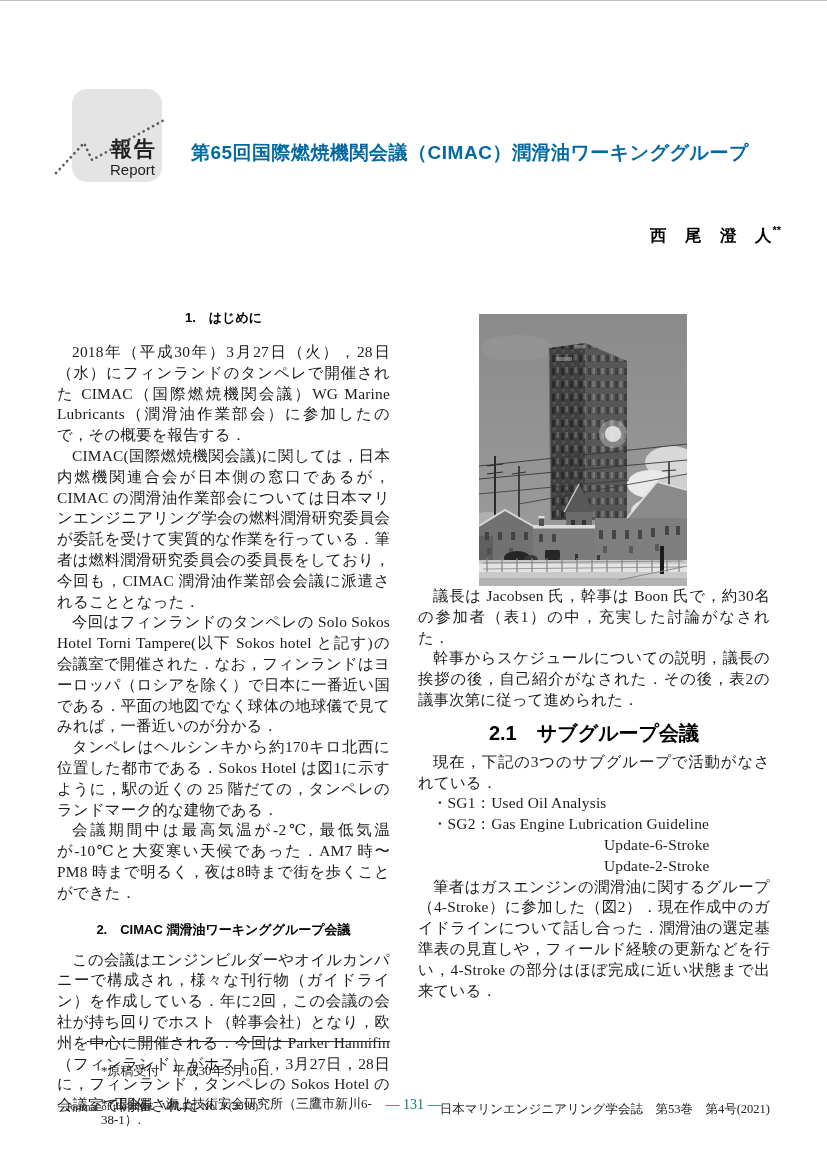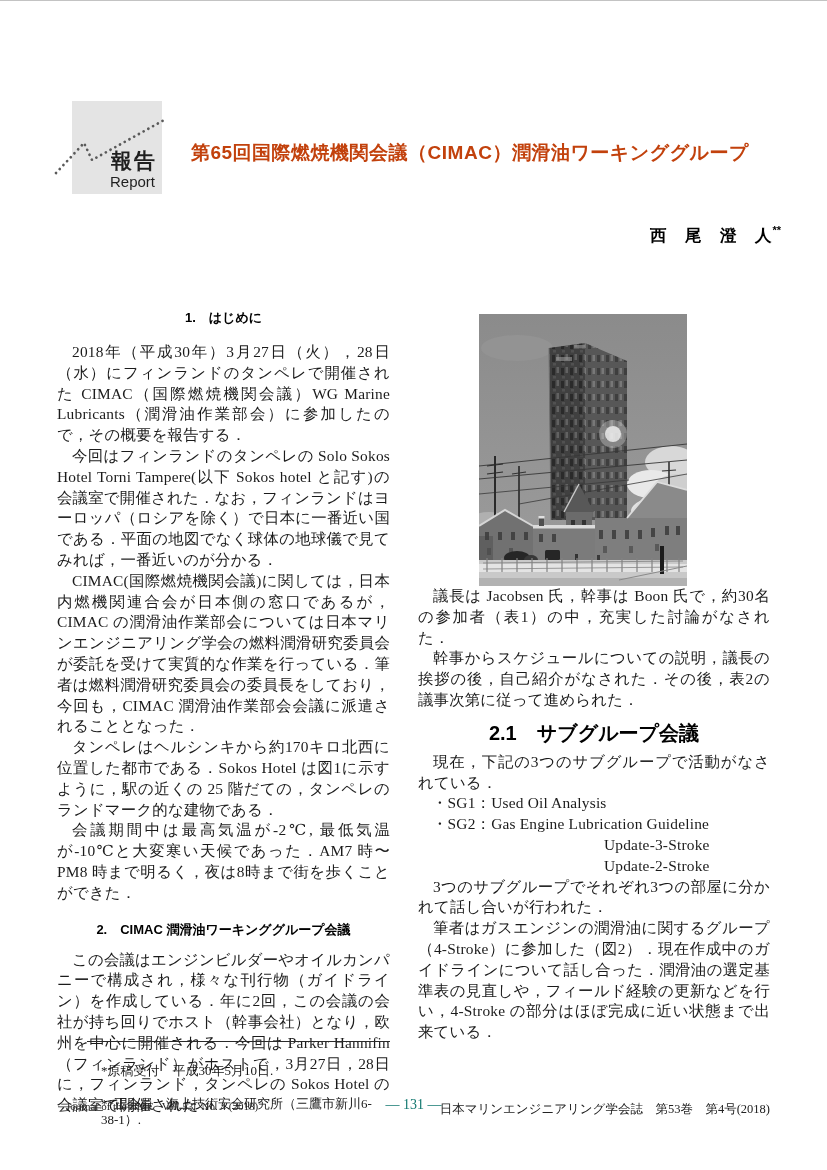--- a/index.html
+++ b/index.html
@@ -6,29 +6,29 @@
   .page {
     position:relative; width:827px; height:1170px; margin:0 auto;
     background:#ffffff; overflow:hidden;
     font-family:"Liberation Serif","DejaVu Serif",serif;
     color:#1b1b1b;
     border-top:1px solid #c3c3c3;
   }
   .sans { font-family:"Liberation Sans","DejaVu Sans",sans-serif; }
 
   
-  .badge-box { position:absolute; left:72px; top:100px; width:90px; height:93px; background:#e4e4e4; }
+  .badge-box { position:absolute; left:72px; top:88px; width:90px; height:93px; background:#e4e4e4;border-radius:15px; }
   .badge-labels { position:absolute; right:7px; bottom:4px; text-align:right; color:#1f1f1f; }
   .badge-jp { font-size:21px; font-weight:600; letter-spacing:2px; margin-right:-2px; line-height:24px; }
   .badge-en { font-size:15px; line-height:17px; }
   .badge-dots { position:absolute; left:46px; top:104px; width:130px; height:80px; overflow:visible; }
 
   
   .title-block { position:absolute; left:160px; top:129px; width:620px; text-align:center;
-                 font-weight:bold; font-size:19px; line-height:45px; color:#c2410c; letter-spacing:0.5px; }
+                 font-weight:bold; font-size:19px; line-height:45px; color:#0369a1; letter-spacing:0.5px; }
   .sup { font-size:11px; vertical-align:7px; letter-spacing:0; }
   .author-line { position:absolute; top:223px; right:46px; font-weight:600; font-size:16.5px; color:#000; letter-spacing:1px; }
 
   
   .col { position:absolute; top:302px; }
   .col-left  { left:57px;  width:333px; }
   .col-right { left:418px; width:352px; }
 
   p.body { font-size:15.4px; line-height:20.8px; text-align:justify; text-indent:15px;
            margin:0; letter-spacing:0.2px; }
@@ -76,22 +76,22 @@
     <div>第65回国際燃焼機関会議（CIMAC）潤滑油ワーキンググループ</div>
   </div>
 
   <div class="author-line sans">
     <span>西　尾　澄　人</span><span class="sup">**</span>
   </div>
 
   <div class="col col-left">
     <h2 class="sec-h h1 sans">1.　はじめに</h2>
     <p class="body">2018年（平成30年）3月27日（火），28日（水）にフィンランドのタンペレで開催された CIMAC（国際燃焼機関会議）WG Marine Lubricants（潤滑油作業部会）に参加したので，その概要を報告する．</p>
+    <p class="body">CIMAC(国際燃焼機関会議)に関しては，日本内燃機関連合会が日本側の窓口であるが，CIMAC の潤滑油作業部会については日本マリンエンジニアリング学会の燃料潤滑研究委員会が委託を受けて実質的な作業を行っている．筆者は燃料潤滑研究委員会の委員長をしており，今回も，CIMAC 潤滑油作業部会会議に派遣されることとなった．</p>
     <p class="body">今回はフィンランドのタンペレの Solo Sokos Hotel Torni Tampere(以下 Sokos hotel と記す)の会議室で開催された．なお，フィンランドはヨーロッパ（ロシアを除く）で日本に一番近い国である．平面の地図でなく球体の地球儀で見てみれば，一番近いのが分かる．</p>
-    <p class="body">CIMAC(国際燃焼機関会議)に関しては，日本内燃機関連合会が日本側の窓口であるが，CIMAC の潤滑油作業部会については日本マリンエンジニアリング学会の燃料潤滑研究委員会が委託を受けて実質的な作業を行っている．筆者は燃料潤滑研究委員会の委員長をしており，今回も，CIMAC 潤滑油作業部会会議に派遣されることとなった．</p>
     <p class="body">タンペレはヘルシンキから約170キロ北西に位置した都市である．Sokos Hotel は図1に示すように，駅の近くの 25 階だての，タンペレのランドマーク的な建物である．</p>
     <p class="body">会議期間中は最高気温が-2℃, 最低気温が-10℃と大変寒い天候であった．AM7 時〜PM8 時まで明るく，夜は8時まで街を歩くことができた．</p>
     <h2 class="sec-h h2 sans">2.　CIMAC 潤滑油ワーキンググループ会議</h2>
     <p class="body">この会議はエンジンビルダーやオイルカンパニーで構成され，様々な刊行物（ガイドライン）を作成している．年に2回，この会議の会社が持ち回りでホスト（幹事会社）となり，欧州を中心に開催される．今回は Parker Hannifin（フィンランド）がホストで，3月27日，28日に，フィンランド，タンペレの Sokos Hotel の会議室で開催された．</p>
   </div>
 
   <div class="col col-right">
 
     <div class="figure-wrap">
       <svg viewBox="0 0 208 272" width="208" height="272" aria-hidden="true">
@@ -201,29 +201,28 @@
         <line x1="140" y1="266" x2="208" y2="252" stroke="#8a8a8a" stroke-width="1"></line>
       </svg>
     </div>
 
     <p class="body rc-first">議長は Jacobsen 氏，幹事は Boon 氏で，約30名の参加者（表1）の中，充実した討論がなされた．</p>
     <p class="body">幹事からスケジュールについての説明，議長の挨拶の後，自己紹介がなされた．その後，表2の議事次第に従って進められた．</p>
     <h3 class="sec-h h3 sans">2.1　サブグループ会議</h3>
     <p class="body">現在，下記の3つのサブグループで活動がなされている．</p>
     <div class="sg-line">・SG1：Used Oil Analysis</div>
     <div class="sg-line">・SG2：Gas Engine Lubrication Guideline</div>
-    <div class="sg-line sg-cont">Update-3-Stroke</div>
+    <div class="sg-line sg-cont">Update-6-Stroke</div>
     <div class="sg-line sg-cont">Update-2-Stroke</div>
-    <p class="body">3つのサブグループでそれぞれ3つの部屋に分かれて話し合いが行われた．</p>
     <p class="body">筆者はガスエンジンの潤滑油に関するグループ（4-Stroke）に参加した（図2）．現在作成中のガイドラインについて話し合った．潤滑油の選定基準表の見直しや，フィールド経験の更新などを行い，4-Stroke の部分はほぼ完成に近い状態まで出来ている．</p>
   </div>
 
   <div class="footnote">
     <div class="footnote-rule"></div>
     <p>*原稿受付　平成30年5月10日.</p>
     <p>**正会員　海上技術安全研究所（三鷹市新川6-38-1）.</p>
   </div>
 
   <div class="footer-left">Journal of the JIME   Vol. 53,  No. 4 (2018)</div>
   <div class="footer-page">― 131 ―</div>
-  <div class="footer-right">日本マリンエンジニアリング学会誌　第53巻　第4号(2018)</div>
+  <div class="footer-right">日本マリンエンジニアリング学会誌　第53巻　第4号(2021)</div>
 
 </div>
 
 </body></html>

